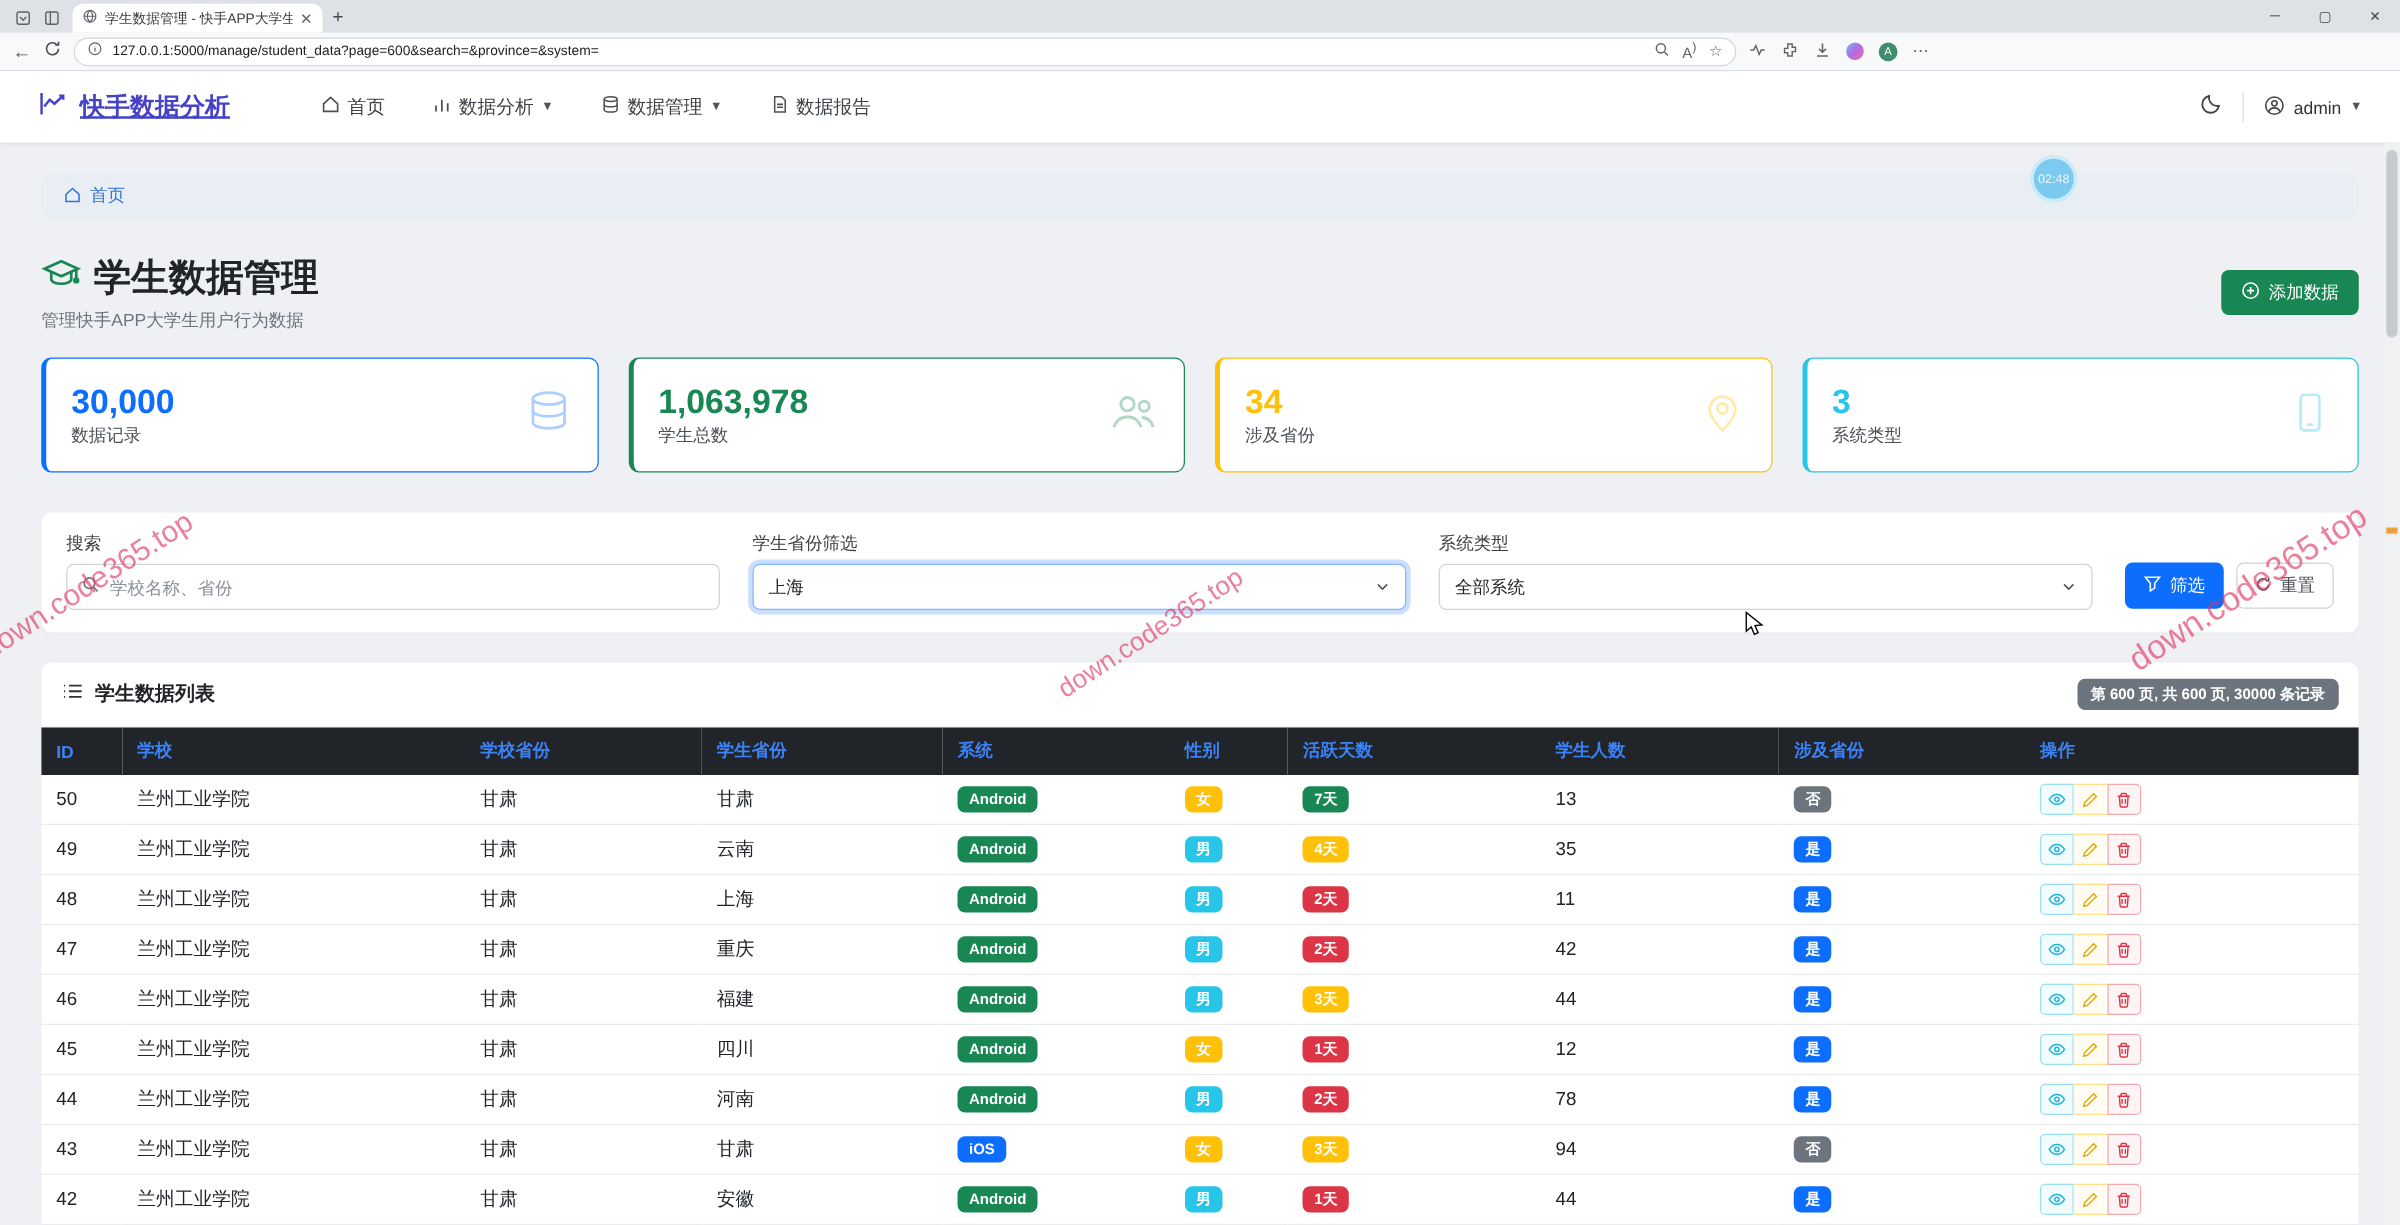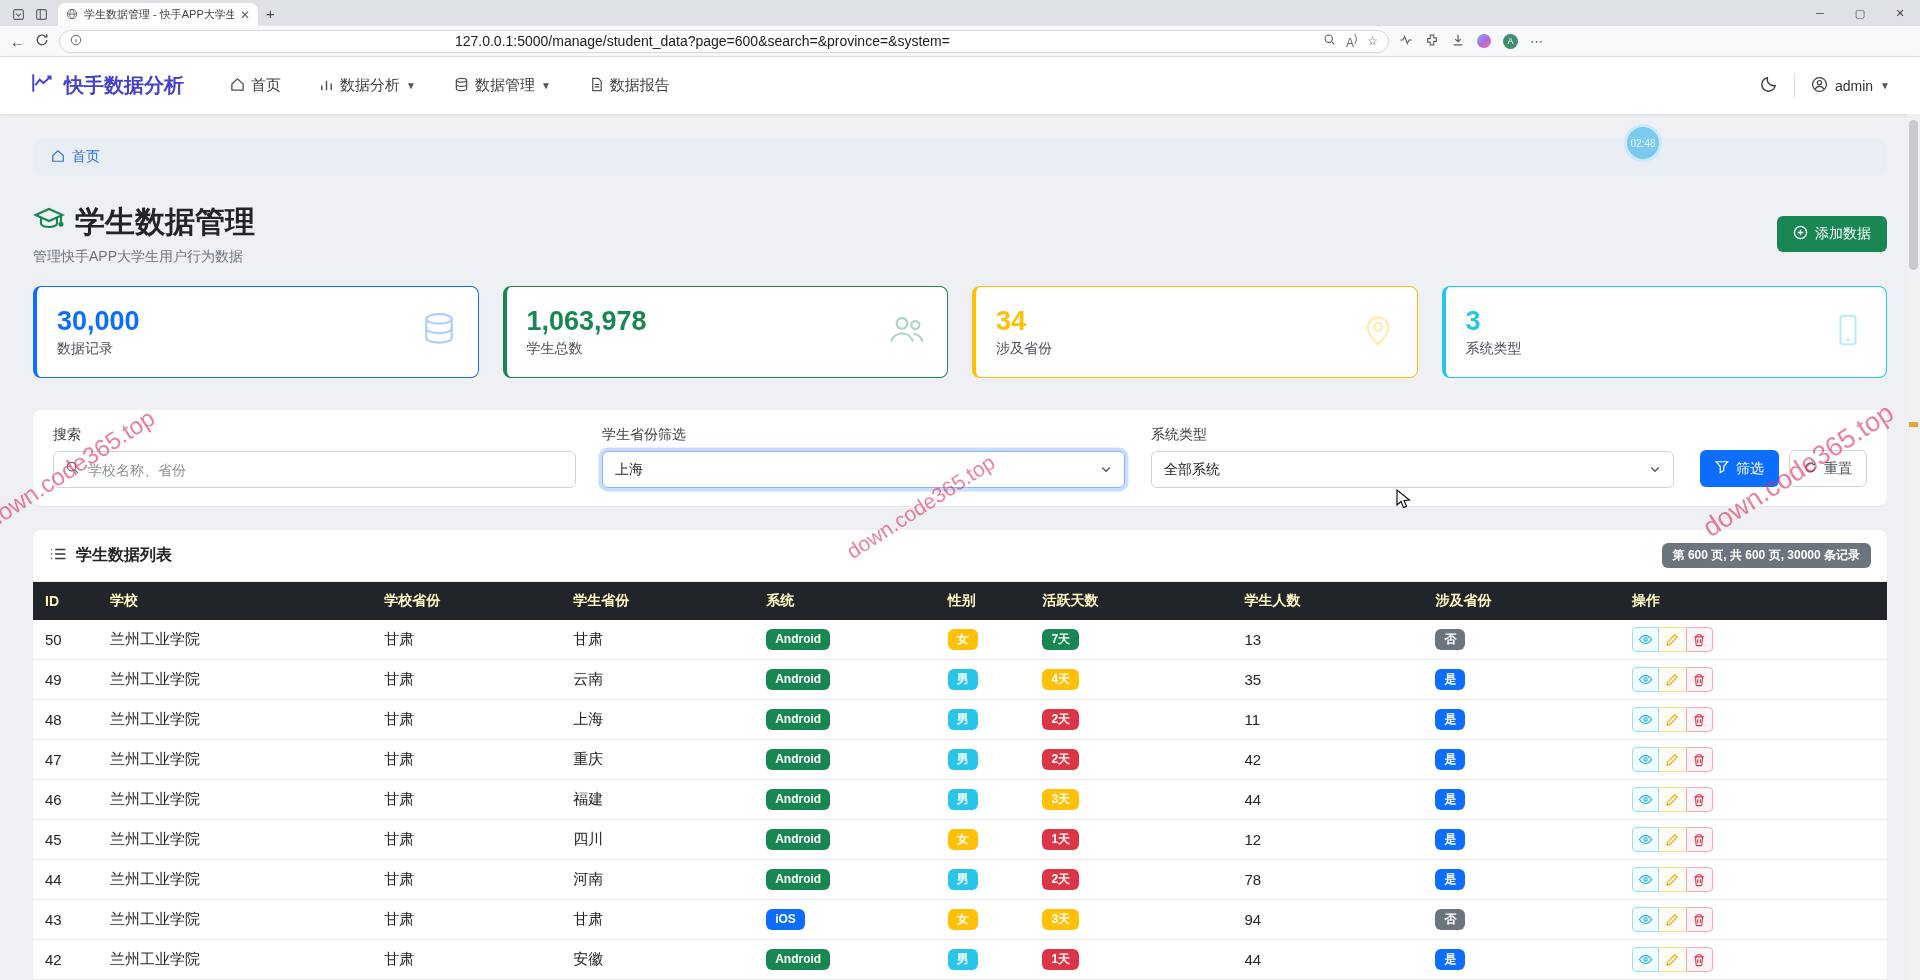--- a/index.html
+++ b/index.html
@@ -11,29 +11,29 @@
   .tabstrip-icons svg { display:block; }
   .tab { width:200px; height:23px; background:#fff; border-radius:8px 8px 0 0; display:flex; align-items:center; padding:0 8px; gap:6px; }
   .tab-title { font-size:11px; color:#3c4043; white-space:nowrap; overflow:hidden; flex:1; }
   .tab-close { font-size:12px; color:#5f6368; line-height:1; }
   .new-tab { margin:0 0 4px 8px; font-size:15px; color:#45484d; }
   .win-controls { position:absolute; right:0; top:0; height:26px; display:flex; }
   .win-controls span { width:40px; display:flex; align-items:center; justify-content:center; font-size:11px; color:#444; }
   .chrome-url { height:31px; background:#f8f9fb; border-bottom:1px solid #dcdfe3; display:flex; align-items:center; padding:0 10px; gap:10px; }
   .nav-glyph { color:#4a4d51; font-size:15px; }
   .omnibox { flex:1; height:23px; background:#fff; border:1px solid #d4d7db; border-radius:12px; display:flex; align-items:center; padding:0 10px; gap:8px; max-width:1330px; }
-  .omnibox .url { font-size:14px; color:#202124; flex:1; white-space:nowrap; overflow:hidden;text-align:center; }
+  .omnibox .url { font-size:11px; color:#202124; flex:1; white-space:nowrap; overflow:hidden; }
   .omnibox .right-ic { color:#5f6368; font-size:12px; display:flex; align-items:center; gap:10px; }
   .chrome-ext-icons { display:flex; align-items:center; gap:12px; color:#5f6368; font-size:13px; padding-right:6px; }
   .copilot-dot { width:14px; height:14px; border-radius:50%; background:linear-gradient(135deg,#7ab8f5,#b06ce0,#e86fa4); }
   .avatar-dot { width:15px; height:15px; border-radius:50%; background:#3e8e6e; color:#fff; font-size:9px; display:flex; align-items:center; justify-content:center; }
 
   
   .navbar { height:57px; background:#fff; box-shadow:0 1px 4px rgba(0,0,0,.09); display:flex; align-items:center; padding:0 30px; position:relative; z-index:5; }
-  .brand { display:flex; align-items:center; gap:8px; color:#4541c8; font-size:20px; font-weight:bold; margin-right:46px; }
+  .brand { display:flex; align-items:center; gap:8px; color:#4541c8; font-size:20px; font-weight:bold; margin-right:73px;text-decoration:underline; }
   .nav-items { display:flex; align-items:center; gap:38px; }
   .nav-item { display:flex; align-items:center; gap:6px; font-size:15px; color:#3c4248; cursor:pointer; }
   .nav-item svg { color:#4a5056; }
   .caret { font-size:10px; color:#555; }
   .nav-right { margin-left:auto; display:flex; align-items:center; gap:16px; color:#444; }
   .nav-divider { width:1px; height:24px; background:#ddd; }
   .user-chip { display:flex; align-items:center; gap:7px; font-size:14px; color:#333; }
 
   
   .content { padding:24px 33px 0 33px; position:relative; }
@@ -60,21 +60,21 @@
   .f-select.focused { border-color:#86b7fe; box-shadow:0 0 0 3.5px rgba(13,110,253,.22); }
   .f-buttons { display:flex; align-items:flex-end; gap:10px; padding-bottom:1px; }
   .btn-filter { background:#0d6efd; color:#ffffff; border:none; border-radius:6px; font-size:14px; height:37px; padding:0 15px; display:flex; align-items:center; gap:7px; cursor:pointer; }
   .btn-reset { background:#fff; color:#495057; border:1px solid #ced4da; border-radius:6px; font-size:14px; height:37px; padding:0 14px; display:flex; align-items:center; gap:7px; cursor:pointer; }
 
   .table-card { background:#fff; border-radius:8px 8px 0 0; box-shadow:0 1px 2px rgba(0,0,0,.04); overflow:hidden; }
   .table-head { display:flex; align-items:center; justify-content:space-between; padding:13px 16px; border-bottom:1px solid #e9ecef; }
   .table-title { display:flex; align-items:center; gap:9px; font-size:16px; font-weight:bold; color:#212529; }
   .page-badge { background:#6c757d; color:#fff; font-size:12px; font-weight:bold; border-radius:6px; padding:4px 11px; }
   table { width:100%; border-collapse:collapse; }
-  thead th { background:#212529; color:#fef9c3; font-size:14px; font-weight:bold; text-align:left; padding:10px 12px; }
+  thead th { background:#212529; color:#3b82f6; font-size:14px; font-weight:bold; text-align:left; padding:10px 12px; }
   tbody td { font-size:15px; color:#212529; padding:7px 12px; border-bottom:1px solid #e9ecef; }
   .badge { display:inline-block; color:#fff; font-size:12px; font-weight:bold; border-radius:6px; padding:3px 9px; line-height:1.3; }
   .c-green{background:#198754} .c-blue{background:#0d6efd} .c-cyan{background:#27c5e8}
   .c-yellow{background:#ffc107} .c-red{background:#dc3545} .c-gray{background:#6c757d}
   .actions { display:flex; }
   .act-btn { width:27px; height:25px; display:flex; align-items:center; justify-content:center; border:1px solid; background:#fff; cursor:pointer; }
   .act-view { color:#21b6d8; border-color:#9adfee; background:#f2fcfe; border-radius:4px 0 0 4px; }
   .act-edit { color:#e0a800; border-color:#ffe08a; background:#fffdf3; border-left:none; border-right:none; }
   .act-del  { color:#dc3545; border-color:#eeaab1; background:#fdf4f5; border-radius:0 4px 4px 0; }
 

